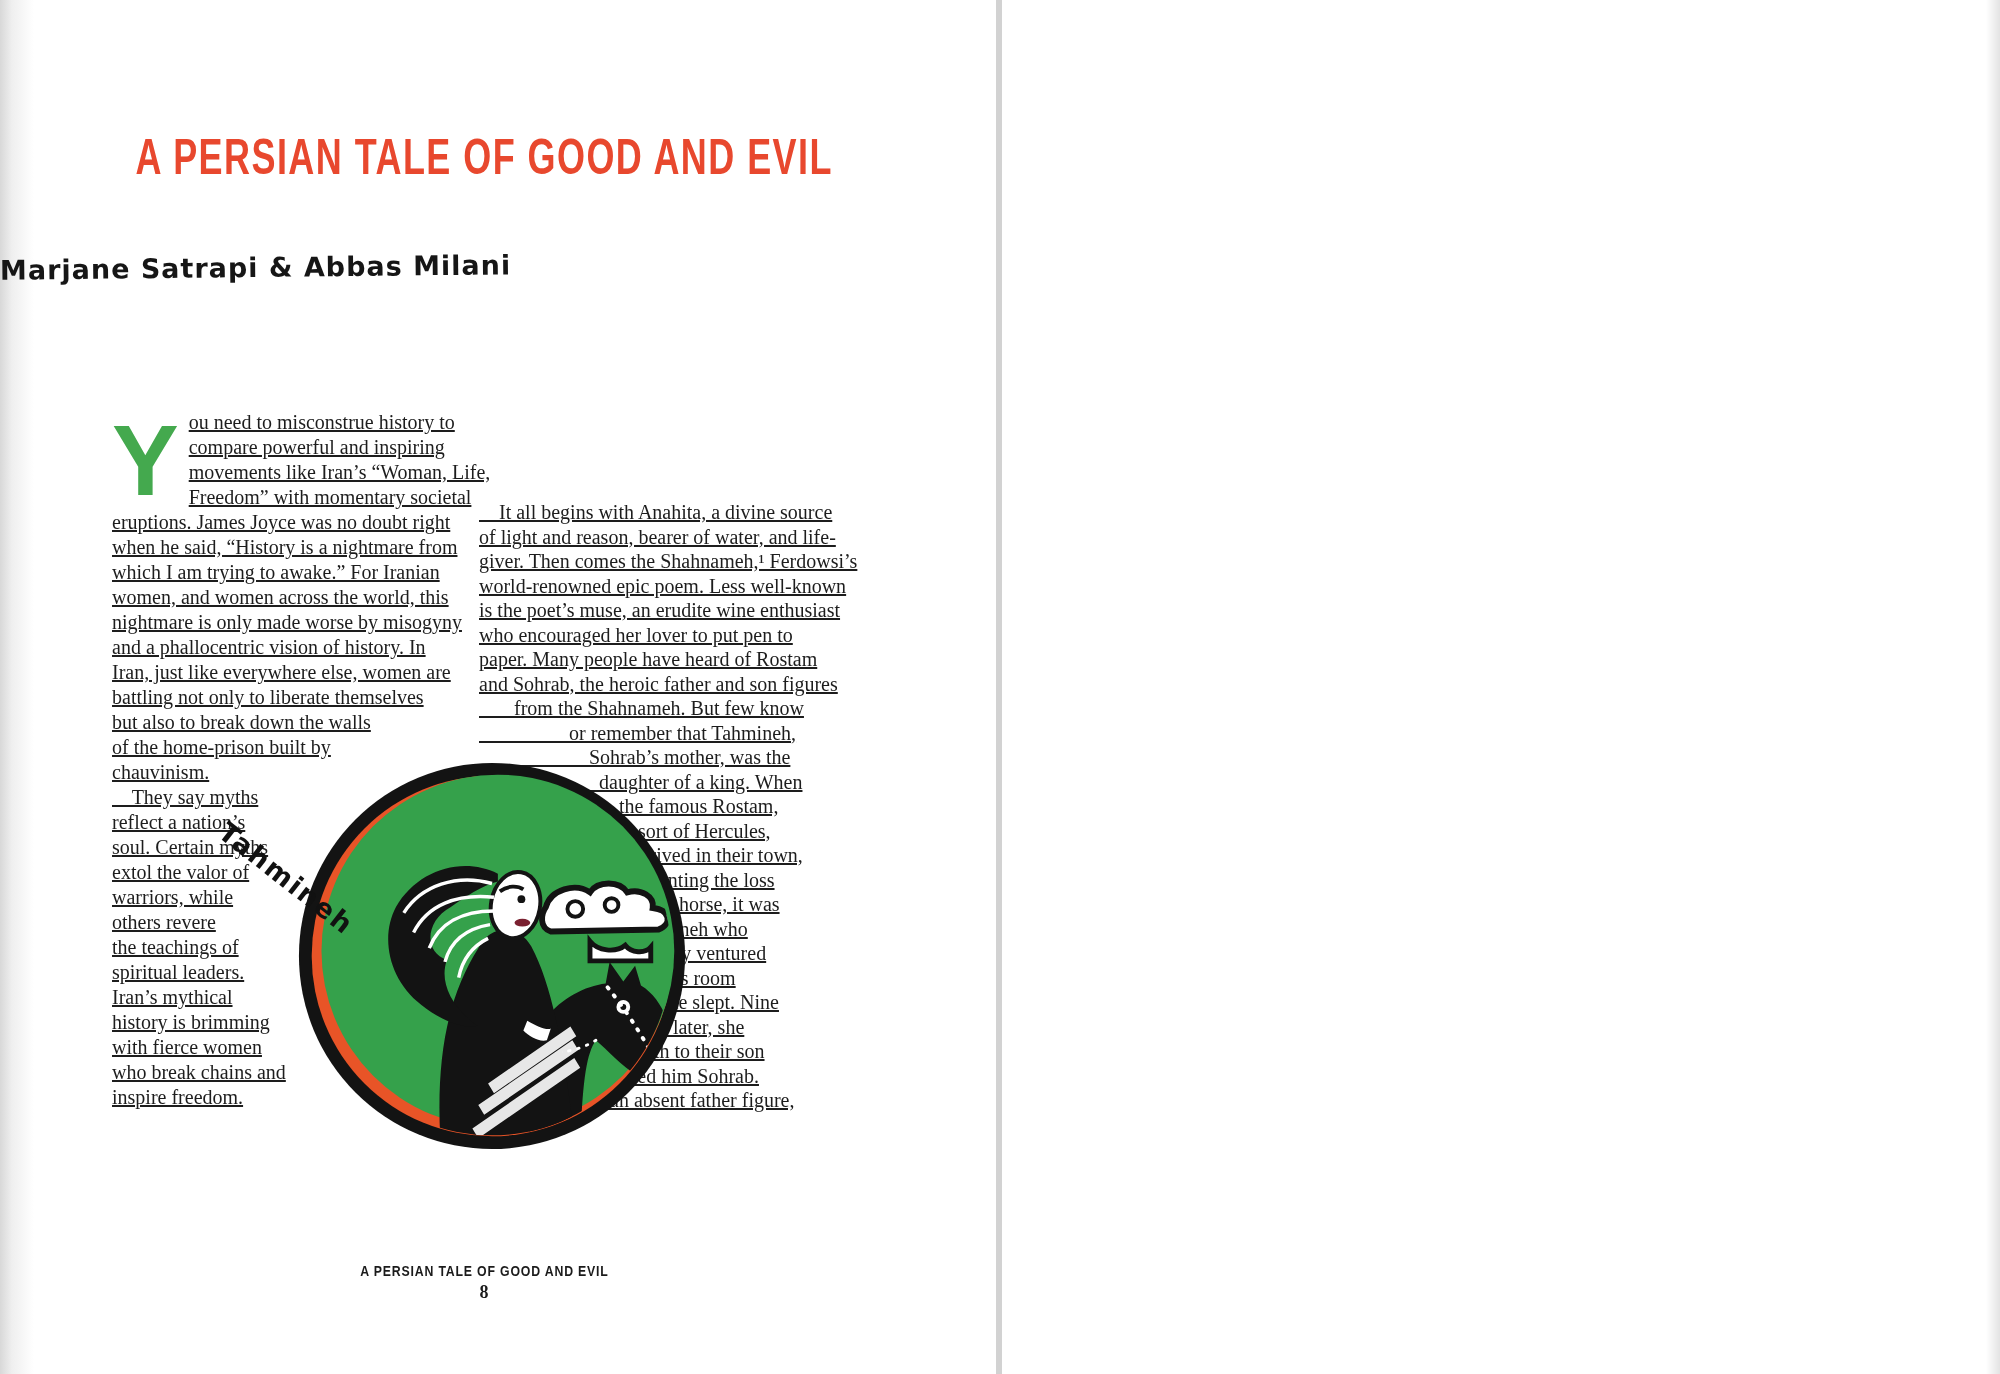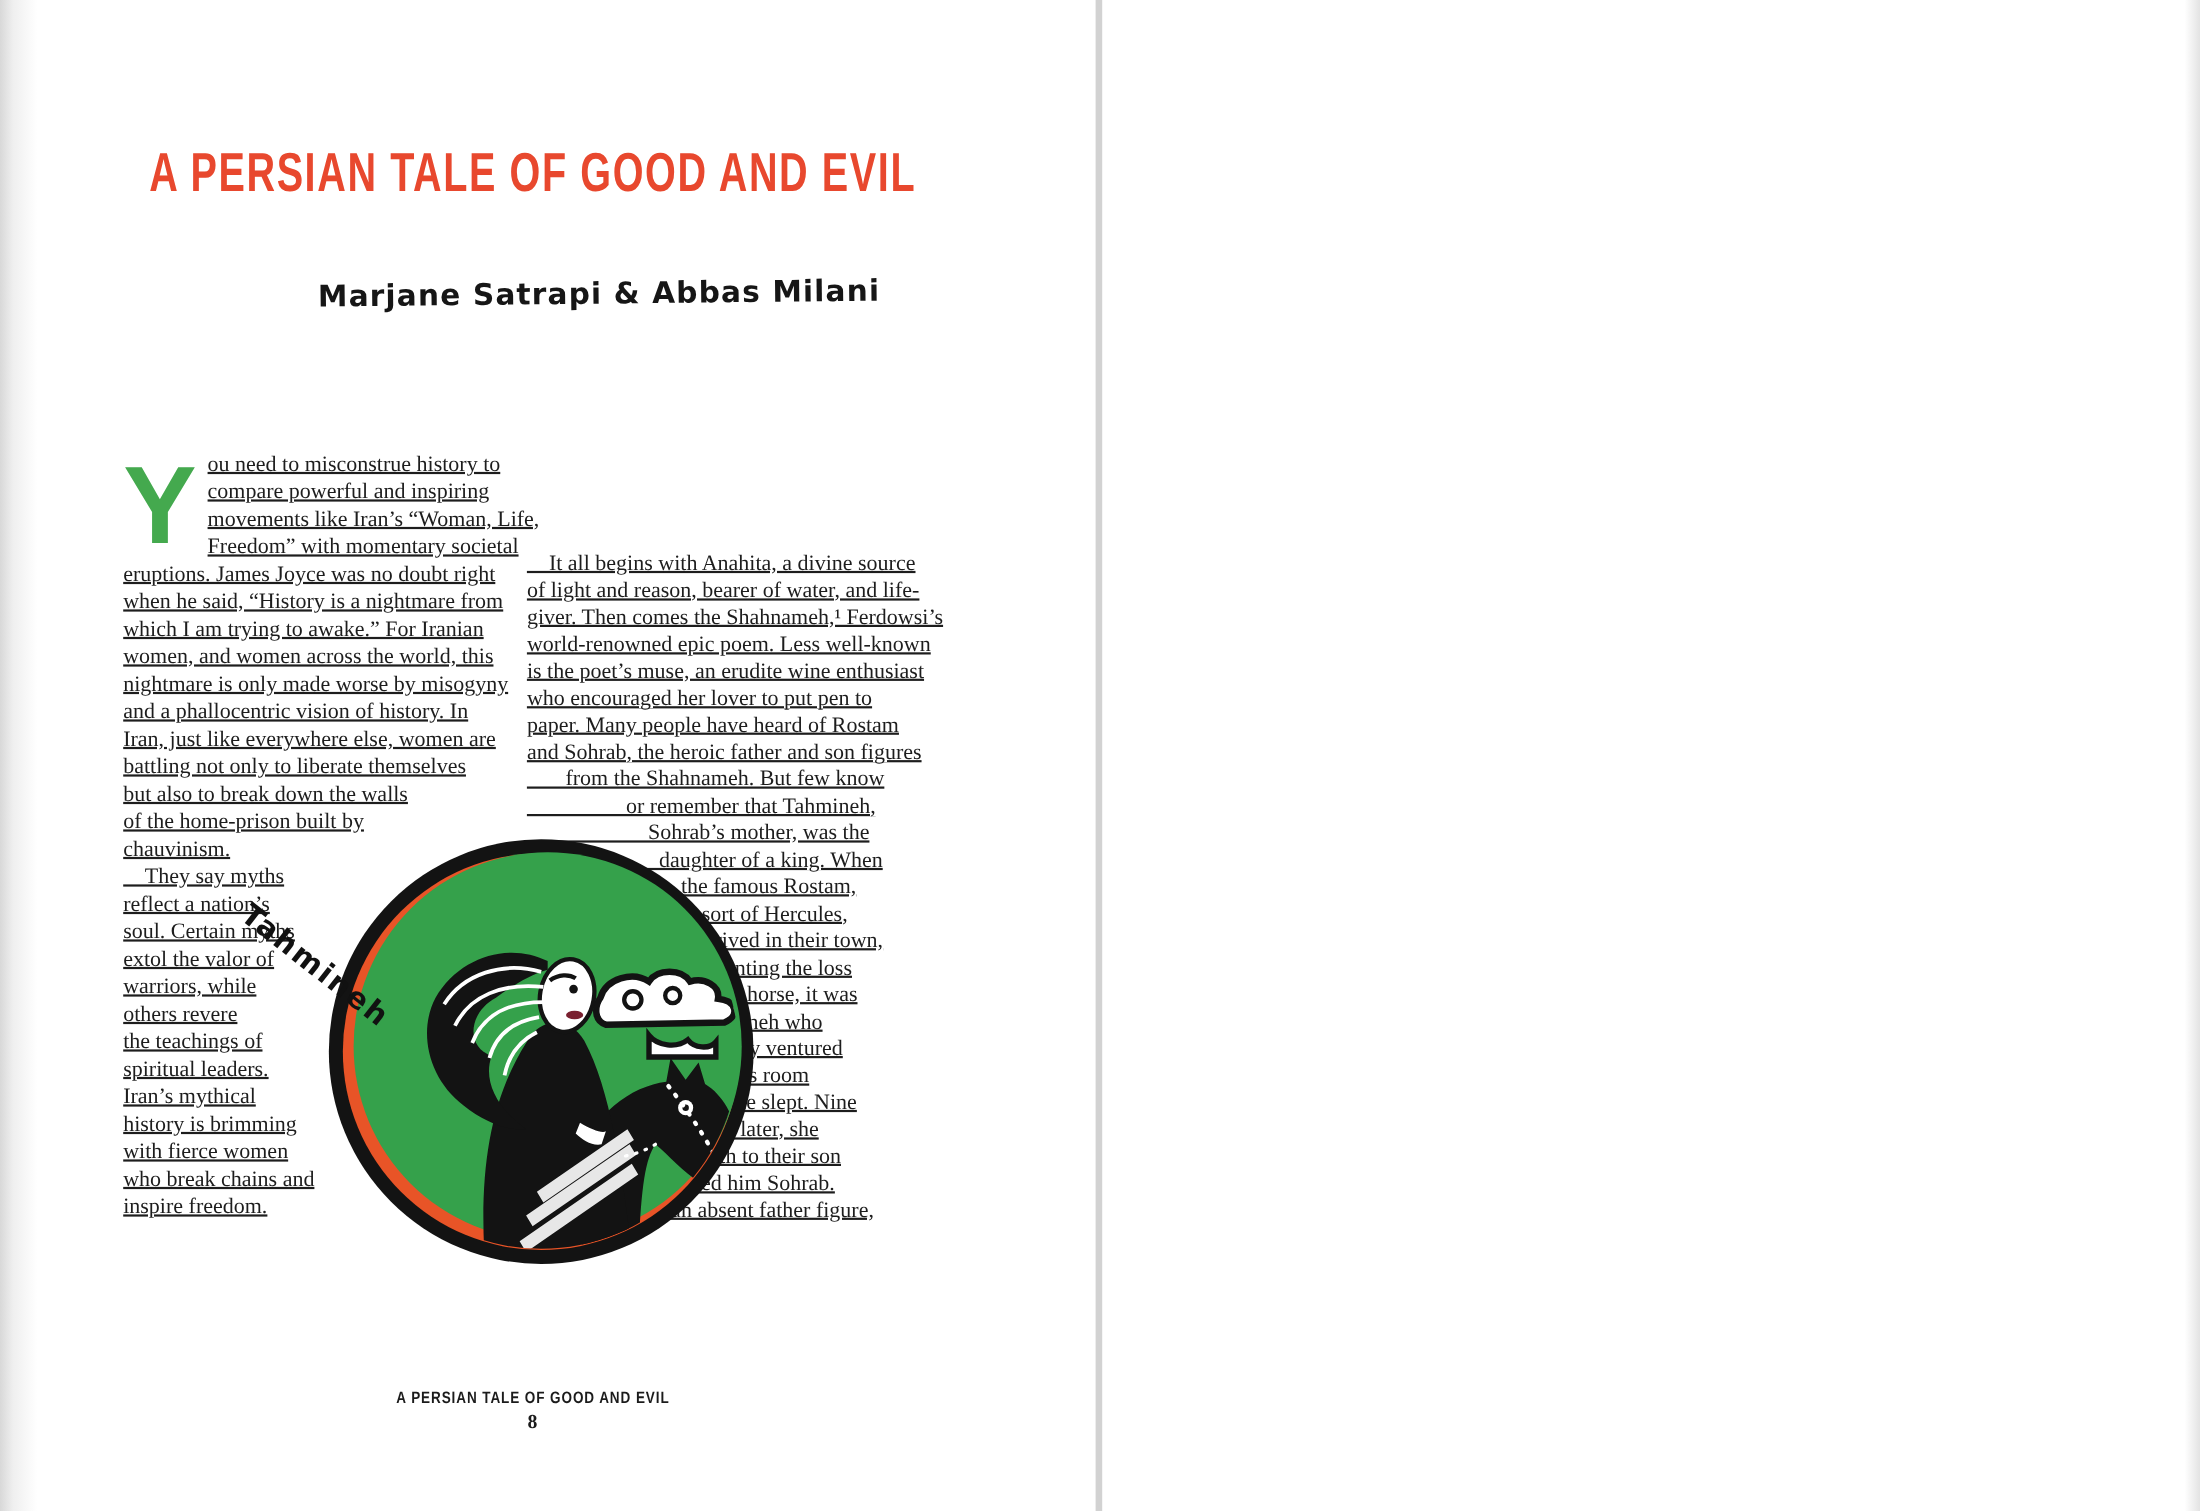--- a/index.html
+++ b/index.html
@@ -15,21 +15,21 @@
   .gutter{position:absolute;left:996px;top:0;width:6px;height:1374px;background:#d2d2d2;}
 
   .page{position:absolute;top:0;height:1374px;}
   #left-page{left:0;width:835px;}
   #right-page{left:1002px;width:998px;}
 
   .title-wrap{position:absolute;left:0;top:128px;width:800px;text-align:center;}
   .title-inner{display:inline-block;transform:scaleX(0.72);transform-origin:center;
     font-family:"Liberation Sans",sans-serif;font-weight:700;font-size:50px;
     letter-spacing:2px;color:#e8482e;white-space:nowrap;}
-  .byline-wrap{position:absolute;left:0;top:252px;width:800px;text-align:right;}
+  .byline-wrap{position:absolute;left:0;top:252px;width:800px;text-align:left;}
   .byline{display:inline-block;font-family:"DejaVu Sans",sans-serif;font-weight:700;
     font-size:27px;letter-spacing:1px;color:#161616;transform:rotate(-0.6deg);}
 
   .col{position:absolute;font-size:20px;color:#1d1d1d;}
   .lines{white-space:pre;text-decoration:underline;}
   #l-col1{left:112px;top:410px;width:382px;line-height:25px;}
   #l-col2{left:479px;top:500px;width:392px;line-height:24.5px;}
 
   .dropcap{float:left;font-family:"Liberation Sans",sans-serif;font-weight:700;
     font-size:100px;line-height:92px;color:#44a94e;margin:4px 10px 0 0;}

